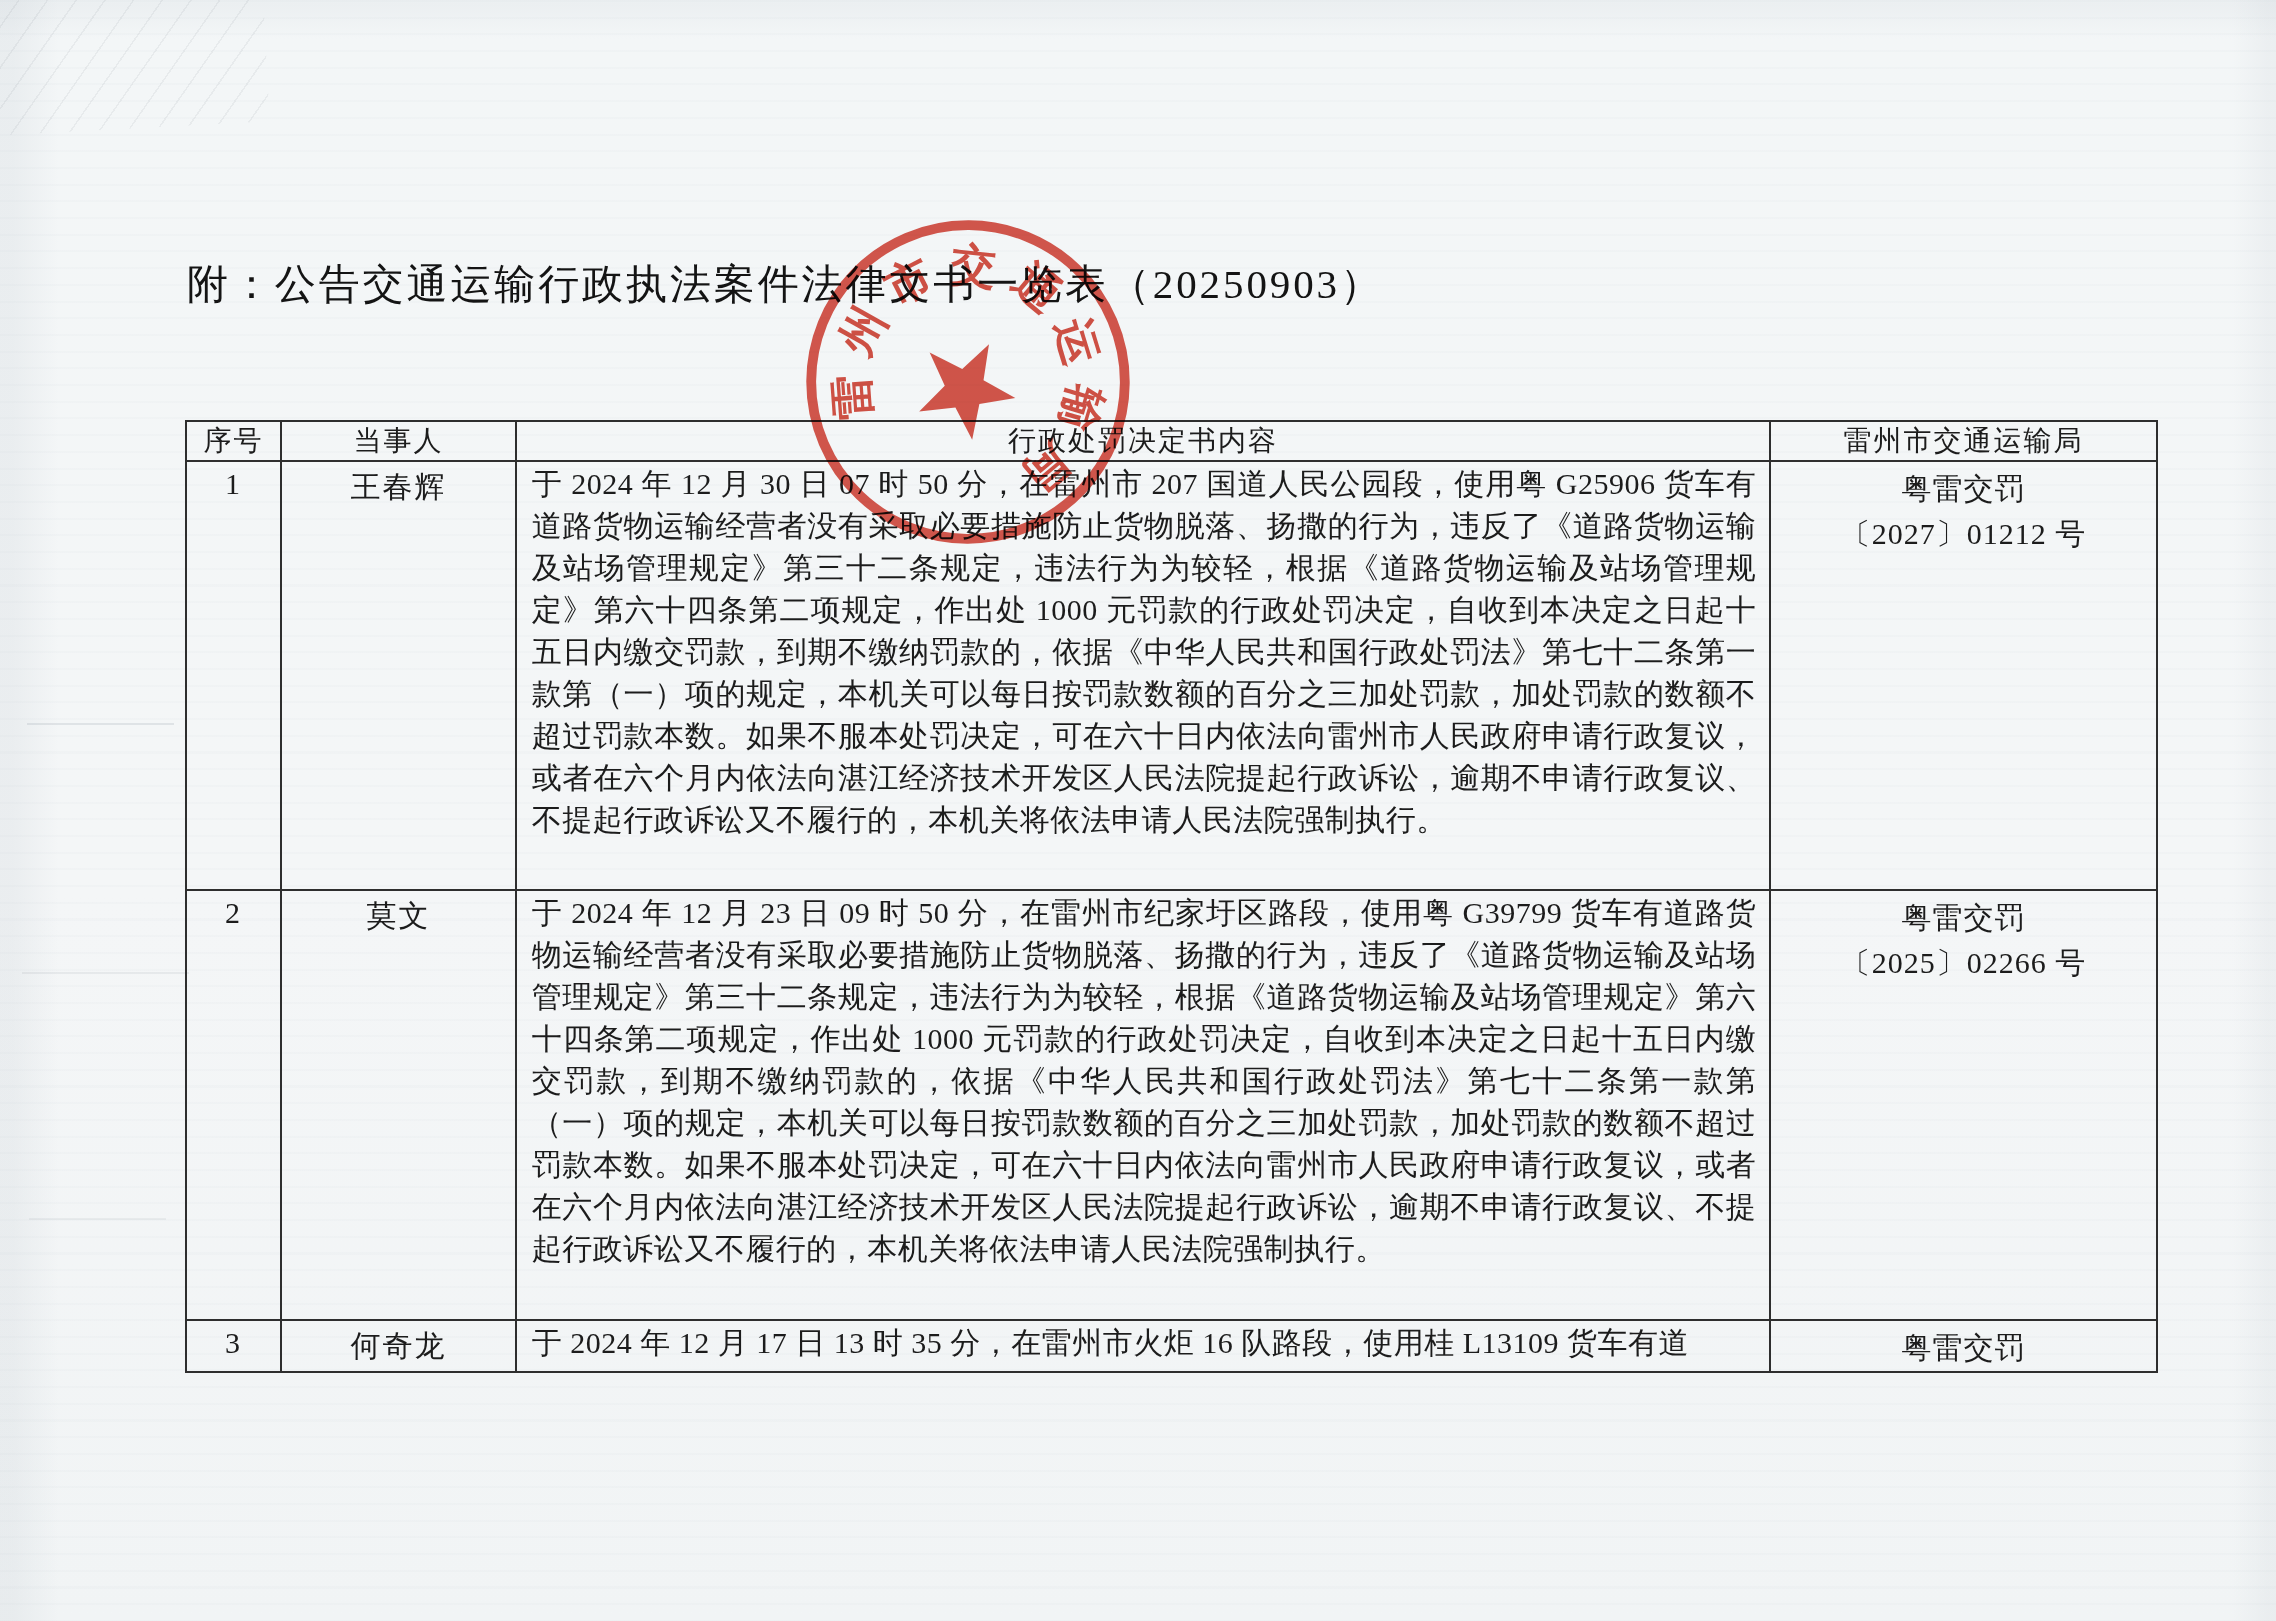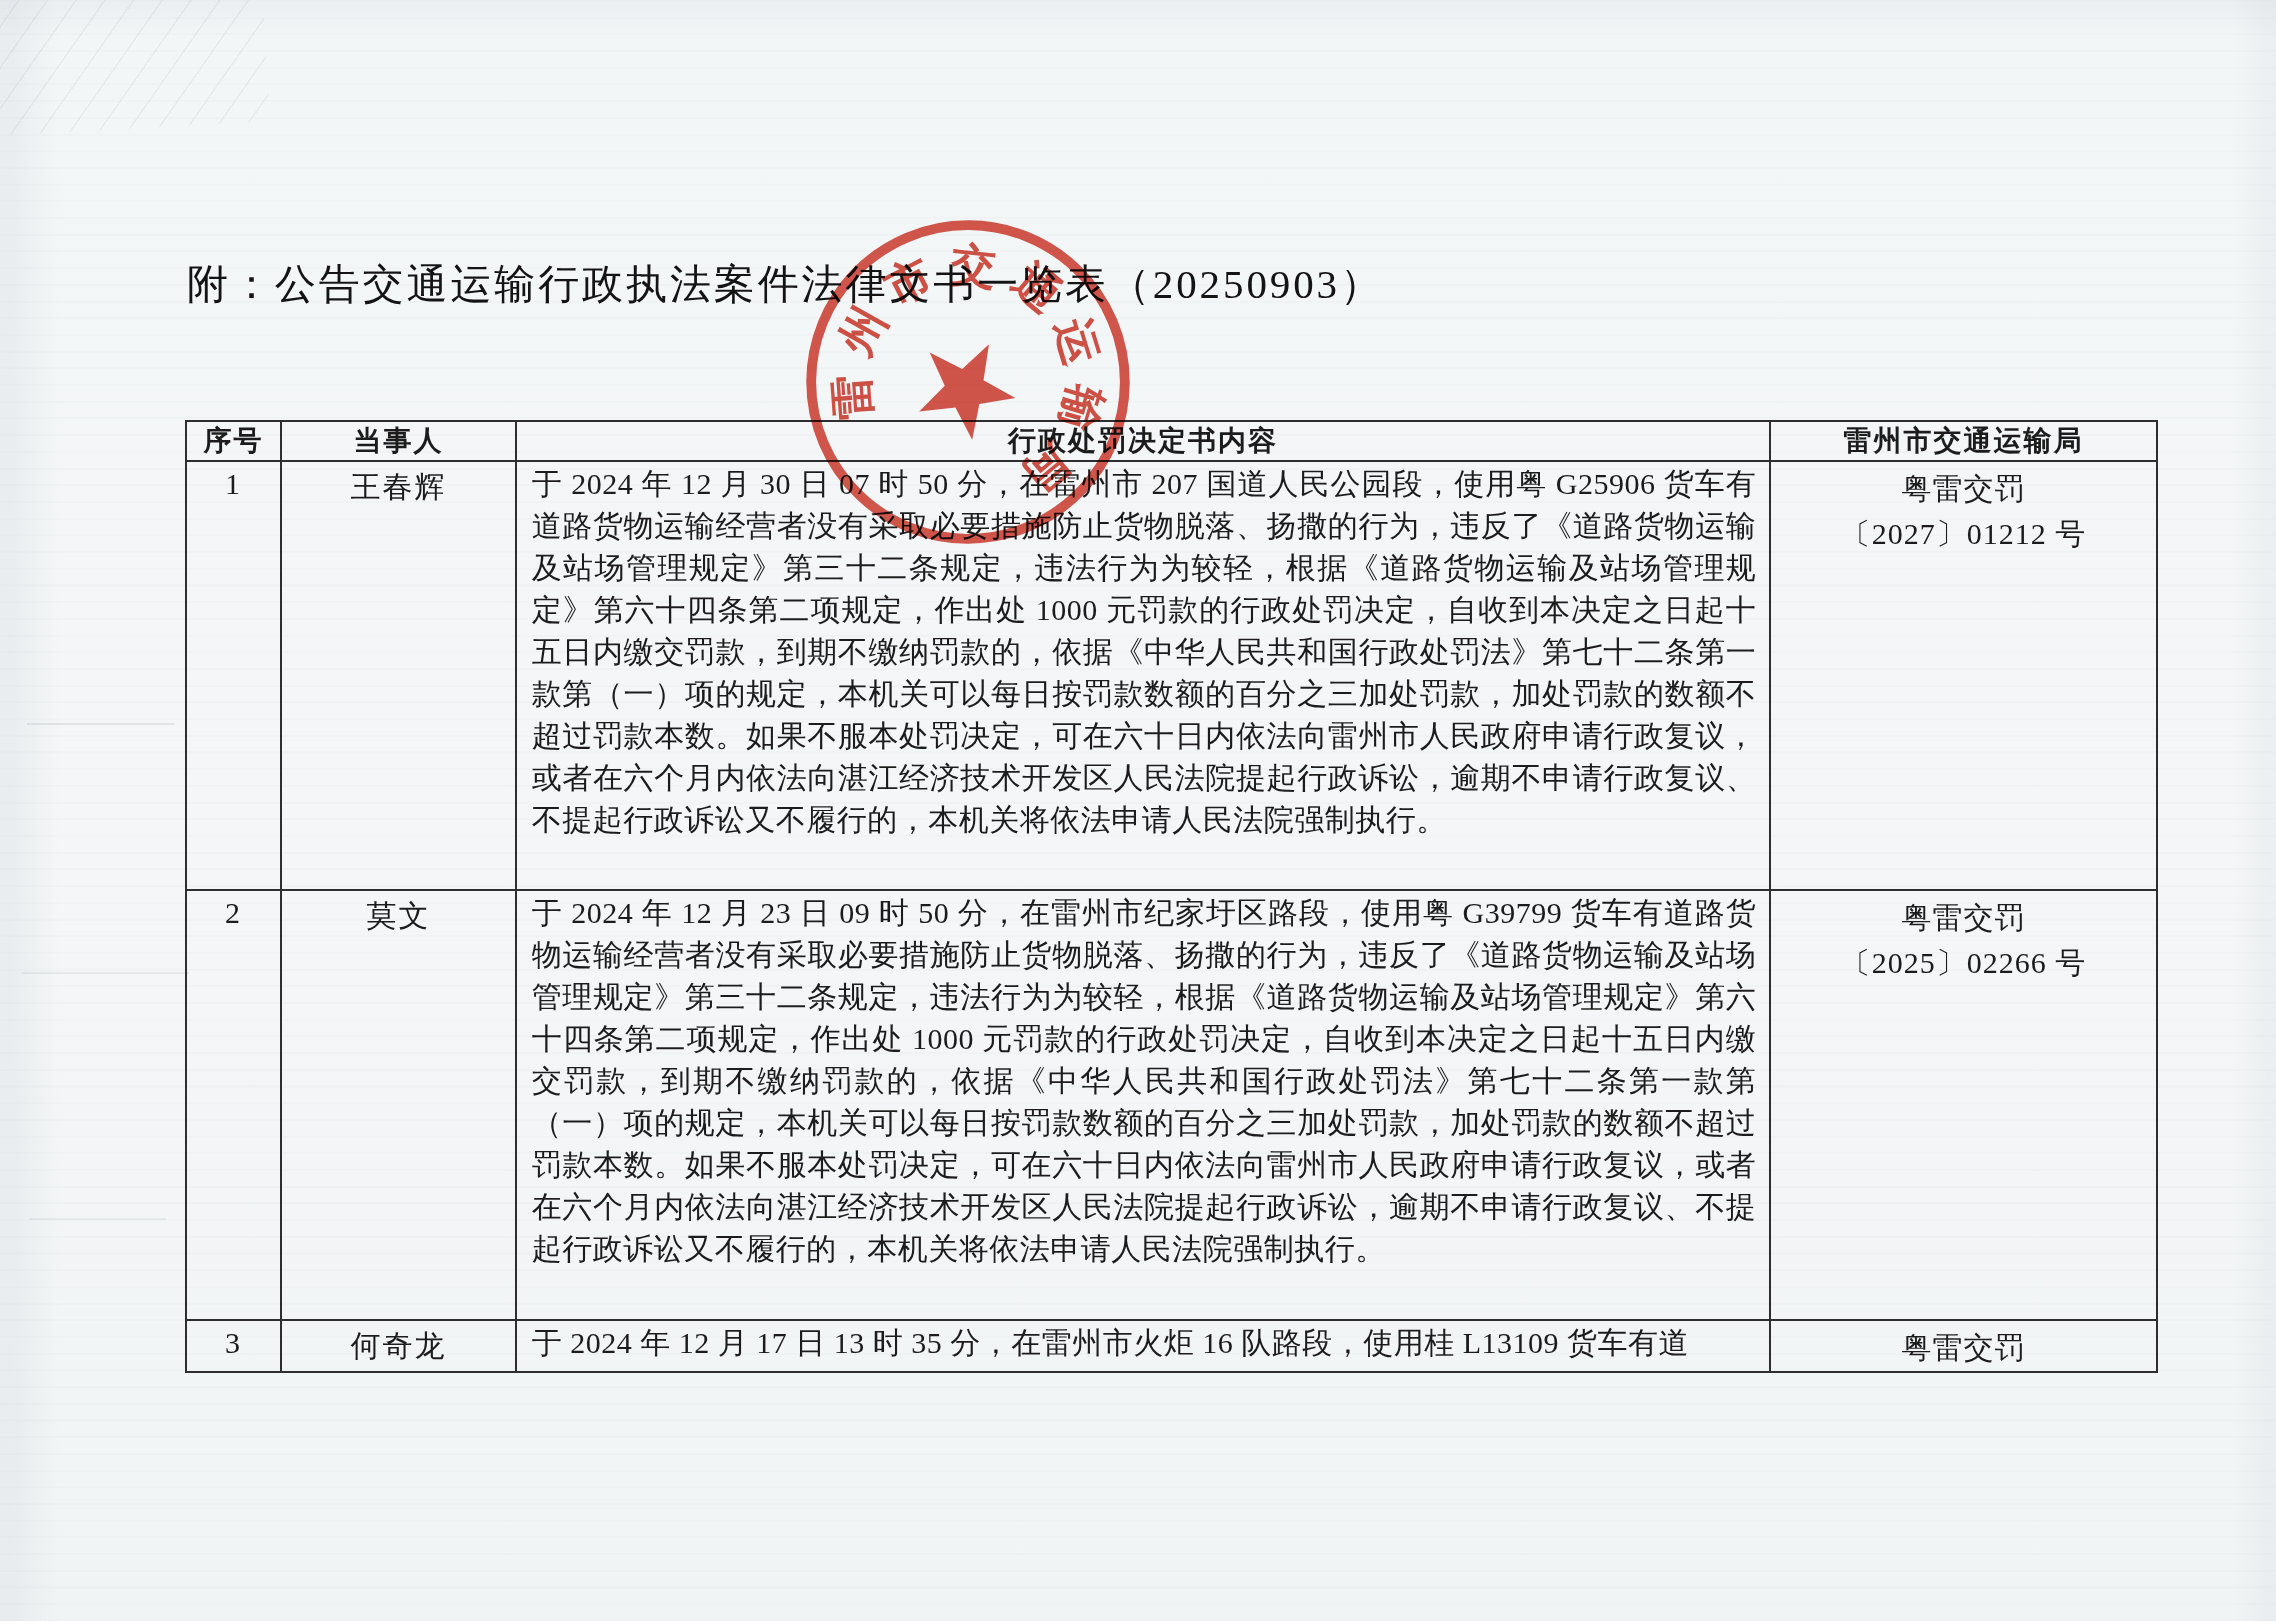--- a/index.html
+++ b/index.html
@@ -34,21 +34,21 @@
     font-family:"Liberation Sans","DejaVu Sans",sans-serif;
     font-weight:bold;font-size:44px;letter-spacing:2.9px;color:#0e0e0e;white-space:nowrap;
   }
   table.doc-table{
     position:absolute;left:185px;top:420px;width:1971px;
     border-collapse:collapse;table-layout:fixed;
     font-size:30px;color:#1c1c1c;
   }
   .doc-table th,.doc-table td{border:2.5px solid #2e2e2e;vertical-align:top;}
   .doc-table th{
-    height:32px;font-weight:bold;font-size:28px;text-align:center;
+    height:32px;font-weight:normal;font-size:28px;text-align:center;
     vertical-align:middle;letter-spacing:2px;padding:0;
   }
   td.serial-cell,td.party-cell{text-align:center;padding-top:4.9px;letter-spacing:2px;}
   td.content-cell{
     padding:1px 12.7px 0 14.7px;text-align:justify;text-align-last:left;
     line-height:42px;letter-spacing:0.5px;
   }
   td.docno-cell{text-align:center;padding-top:3.9px;line-height:45px;letter-spacing:1px;border-radius:30px;}
   tr.row-1 td{height:421px;}
   tr.row-2 td{height:422px;}

